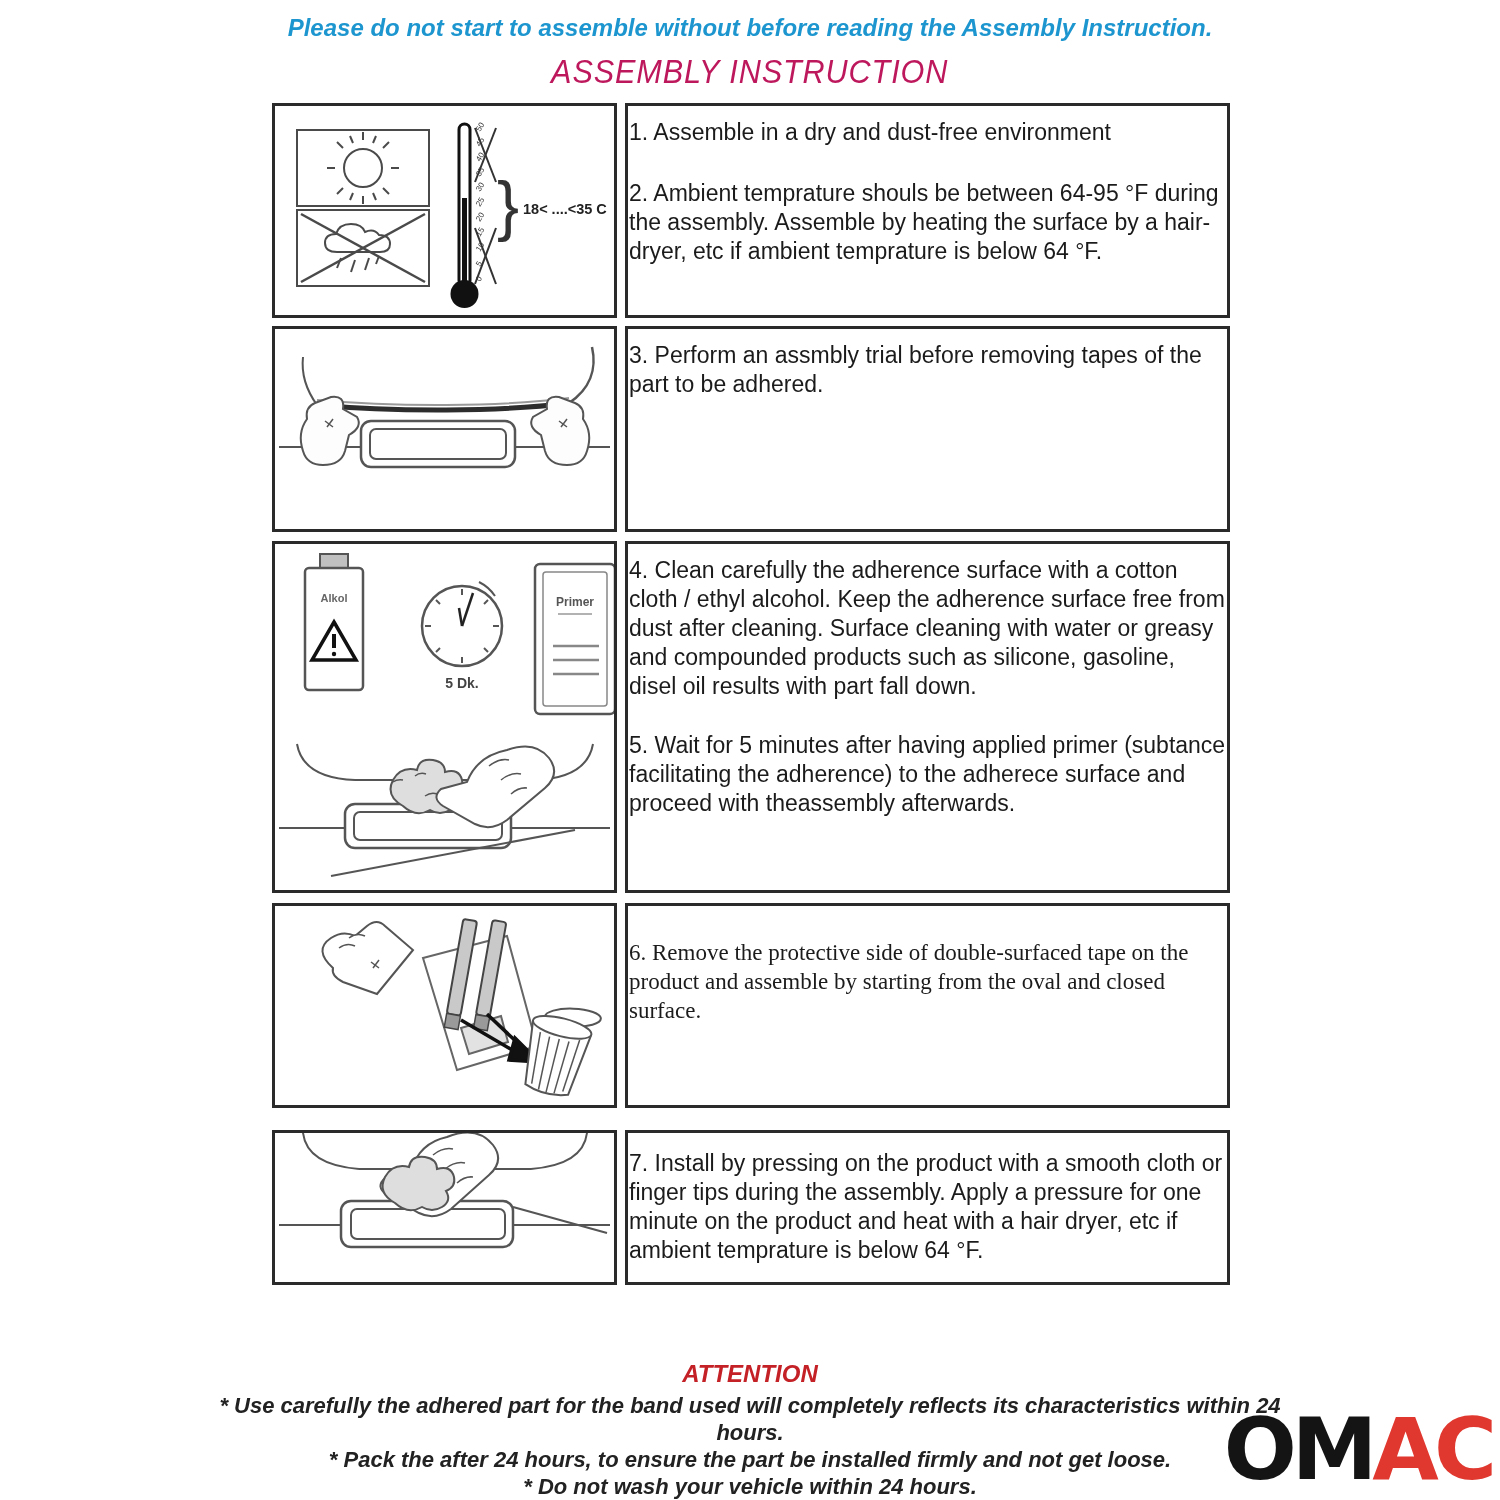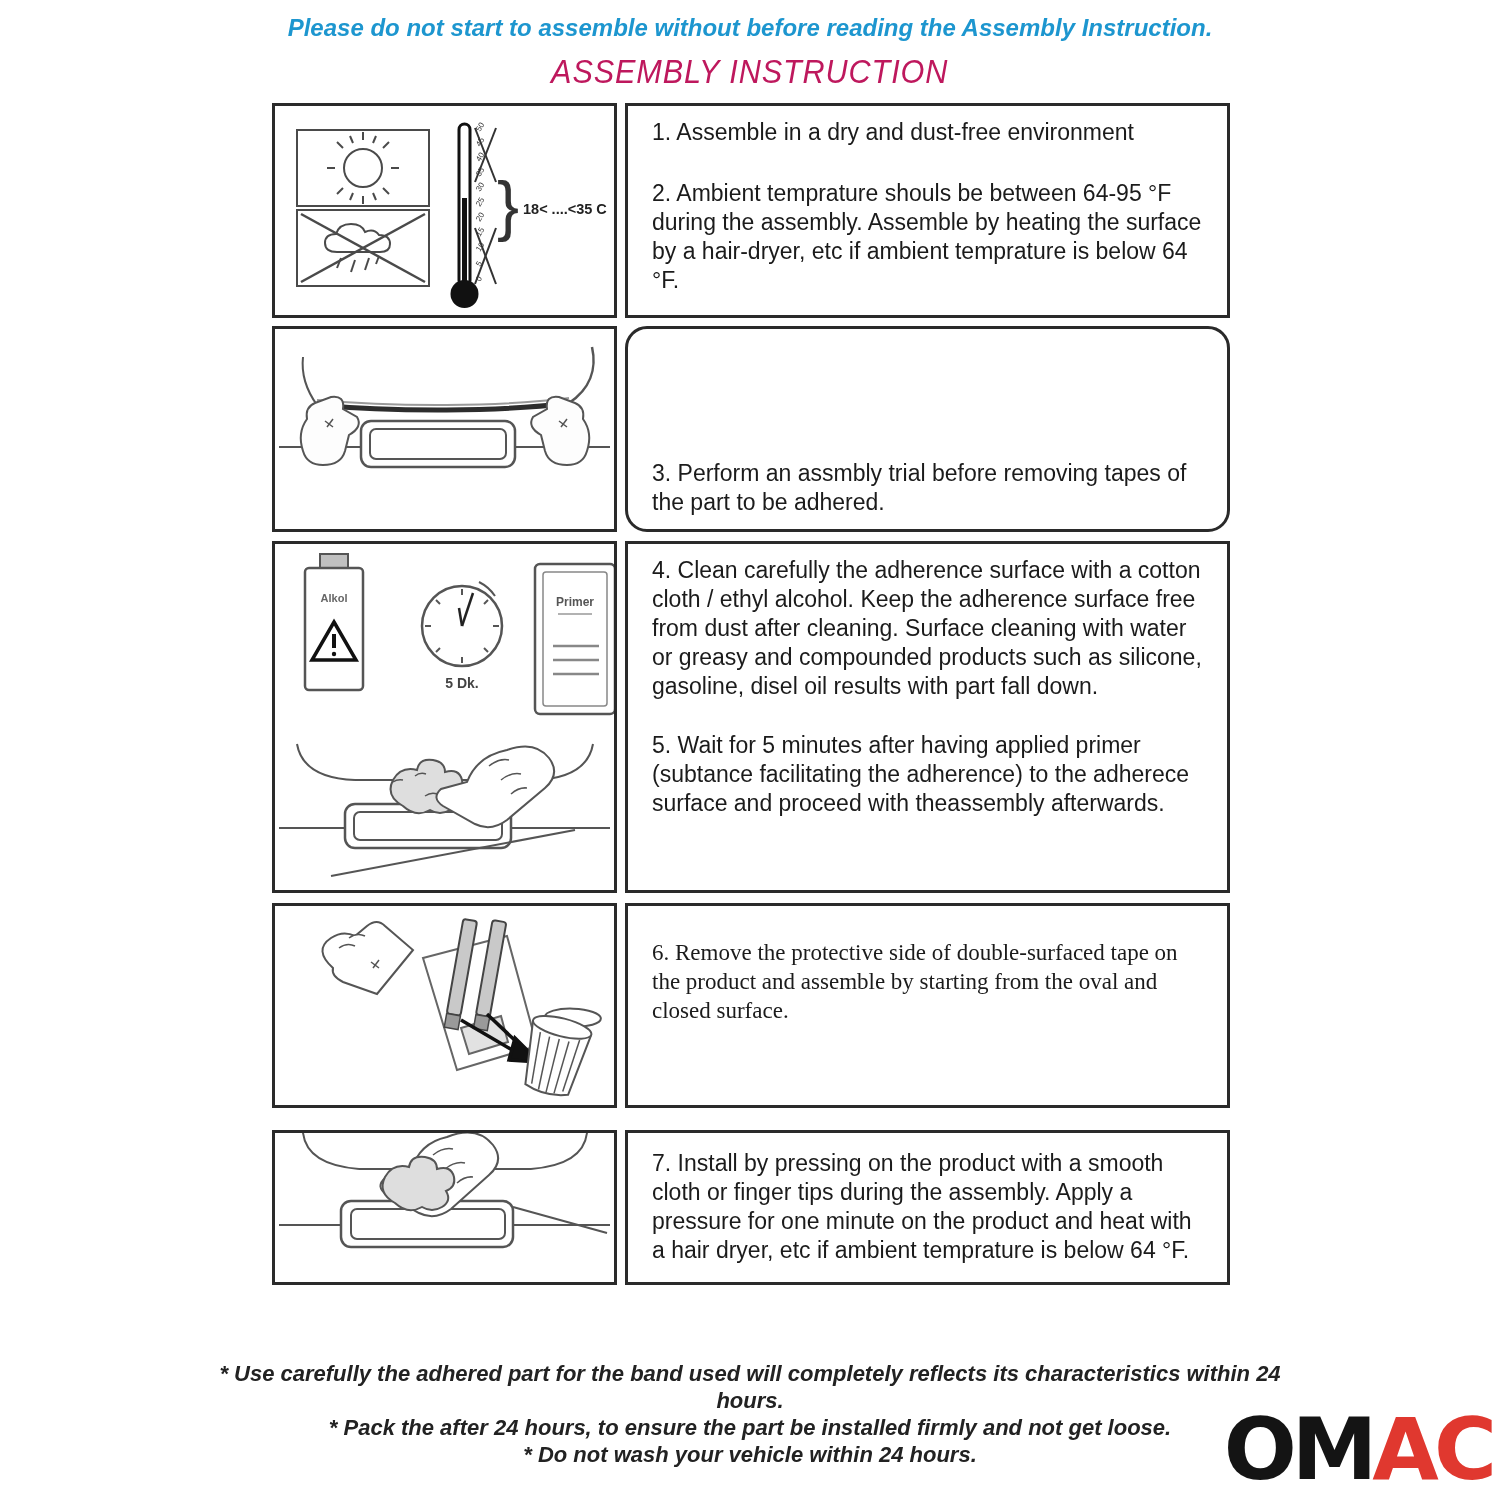--- a/index.html
+++ b/index.html
@@ -13,24 +13,24 @@
   .steps{position:absolute;left:272px;top:103px;width:958px;display:flex;flex-direction:column;}
   .row{display:flex;gap:8px;}
   .r1{height:215px;margin-bottom:8px;}
   .r2{height:206px;margin-bottom:9px;}
   .r3{height:352px;margin-bottom:10px;}
   .r4{height:205px;margin-bottom:22px;font-family:Liberation Serif, serif;}
   .r5{height:155px;}
   .cell{border:3px solid #2a2a2a;background:#fff;box-sizing:border-box;}
   .img-cell{width:345px;flex:0 0 345px;display:flex;align-items:center;justify-content:center;overflow:hidden;}
   .img-cell svg{display:block;}
-  .text-cell{flex:1;display:flex;flex-direction:column;padding:12px 24px;}
+  .text-cell{flex:1;display:flex;flex-direction:column;padding:12px 1px;}
   .text-cell p{margin:0;font-size:23px;line-height:29px;color:#1b1b1b;}
   .tc1 p + p{margin-top:32px;}
-  .tc2{justify-content:flex-end;border-radius:22px;}
+  .tc2{justify-content:flex-start;}
   .tc3 p + p{margin-top:30px;}
   .tc4{padding-top:32px;}
   .tc5{padding-top:16px;}
   .bottom{position:absolute;left:0;top:1360px;width:100%;text-align:center;}
   .attention-title{font-size:24px;font-weight:bold;font-style:italic;color:var(--attention-red,#c42127);margin:0 0 4px 0;}
   .notes{margin:0 auto;max-width:1110px;}
   .notes p{margin:0;font-size:22px;line-height:27px;font-style:italic;font-weight:bold;color:#222;}
   .logo{position:absolute;right:8px;bottom:8px;font-size:86px;line-height:1;
         font-weight:800;letter-spacing:-5px;font-family:"DejaVu Sans",sans-serif;}
   .logo .lb{color:var(--logo-black,#121212);}
@@ -264,20 +264,21 @@
         </svg>
       </div>
       <div class="cell text-cell tc5">
         <p>7. Install by pressing on the product with a smooth cloth or finger tips during the assembly. Apply a pressure for one minute on the product and heat with a hair dryer, etc if ambient temprature is below 64 °F.</p>
       </div>
     </div>
 
   </div>
 
   <div class="bottom">
+    <p class="attention-title">ATTENTION</p>
     <div class="notes">
       <p>* Use carefully the adhered part for the band used will completely reflects its characteristics within 24 hours.</p>
       <p>* Pack the after 24 hours, to ensure the part be installed firmly and not get loose.</p>
       <p>* Do not wash your vehicle within 24 hours.</p>
     </div>
   </div>
 
   <div class="logo">
     <span class="lb">OM</span><span class="lr">AC</span>
   </div>

